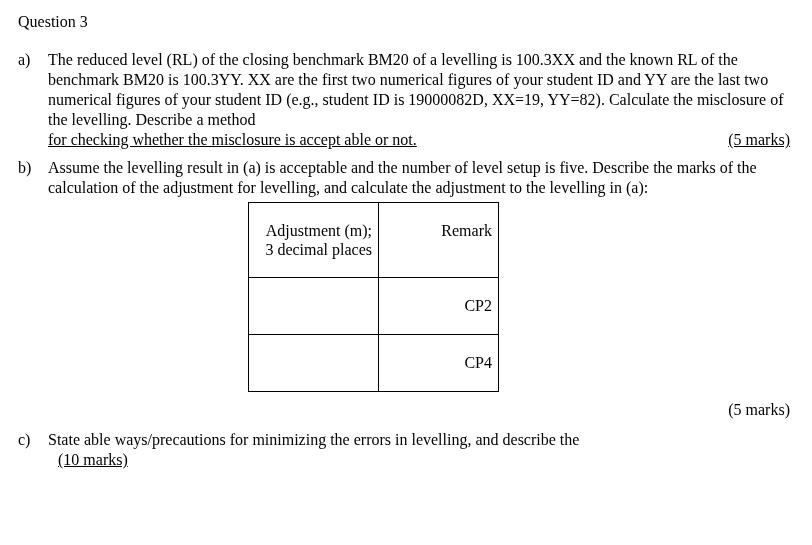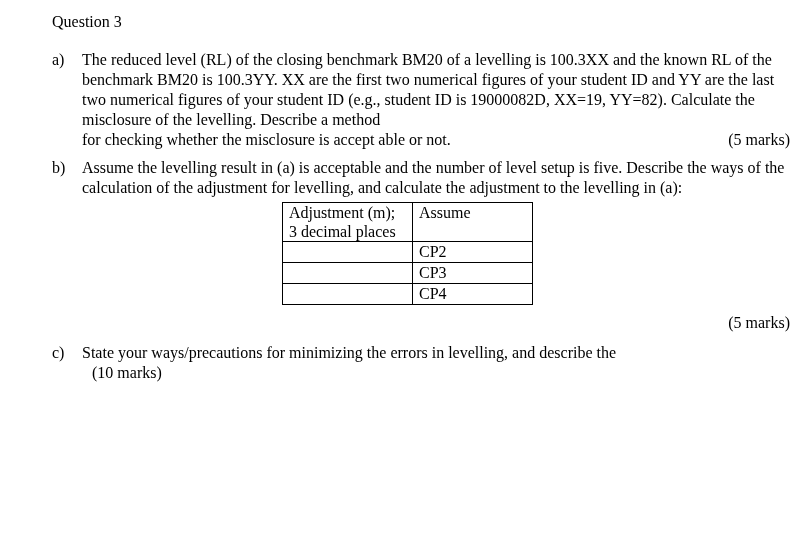--- a/index.html
+++ b/index.html
@@ -9,58 +9,58 @@
     height: 545px;
     background: #ffffff;
     font-family: "Times New Roman", Times, serif;
     font-size: 16px;
     color: #000000;
     line-height: 1.25;
   }
   .page {
     padding: 12px 22px 12px 18px;
     box-sizing: border-box;
-    margin-left: 34px;
   }
   .title {
     margin-bottom: 18px;
   }
   .part {
     display: flex;
     align-items: flex-start;
     margin-bottom: 8px;
   }
   .label {
     width: 30px;
     flex-shrink: 0;
   }
   .body {
     flex: 1;
   }
   .marks-line {
     display: flex;
     justify-content: space-between;
+    text-decoration: underline;
   }
   .marks {
     white-space: nowrap;
     padding-left: 10px;
   }
   .marks-standalone {
     text-align: right;
     margin: 6px 0 10px 0;
   }
   table {
     border-collapse: collapse;
     margin: 4px 0 0 200px;
   }
   th, td {
     border: 1px solid #000;
-    padding: 0 6px;
+    padding: 18px 6px;
     font-weight: normal;
-    text-align: left;
+    text-align: right;
     vertical-align: top;
     height: 20px;
     box-sizing: border-box;
   }
   .col-adj { width: 130px; }
   .col-rem { width: 120px; }
   .th-inner { line-height: 1.2; }
 </style>
 </head>
 <body>
@@ -76,55 +76,51 @@
       <div class="marks-line">
         <span>for checking whether the misclosure is accept able or not.</span>
         <span class="marks">(5 marks)</span>
       </div>
     </div>
   </div>
 
   <div class="part">
     <div class="label">b)</div>
     <div class="body">
-      <div>Assume the levelling result in (a) is acceptable and the number of level setup is five. Describe the ways of the calculation of the adjustment for levelling, and calculate the adjustment to the levelling in (a):</div>
+      <div>Assume the levelling result in (a) is acceptable and the number of level setup is five. Describe the marks of the calculation of the adjustment for levelling, and calculate the adjustment to the levelling in (a):</div>
 
       <table>
         <tbody>
             <tr>
           <th class="col-adj">
             <div class="th-inner">
               <span>Adjustment (m);</span><br>
               <span>3 decimal places</span>
             </div>
           </th>
-          <th class="col-rem">Assume</th>
+          <th class="col-rem">Remark</th>
         </tr>
         <tr>
           <td></td>
           <td>CP2</td>
-        </tr>
-        <tr>
-          <td></td>
-          <td>CP3</td>
         </tr>
         <tr>
           <td></td>
           <td>CP4</td>
         </tr>
       </tbody>
         </table>
     </div>
   </div>
 
   <div class="marks-standalone">(5 marks)</div>
 
   <div class="part">
     <div class="label">c)</div>
     <div class="body">
-      <span>State your ways/precautions for minimizing the errors in levelling, and describe the</span>
+      <span>State able ways/precautions for minimizing the errors in levelling, and describe the</span>
       <div class="marks-line">
         <span class="marks">(10 marks)</span>
       </div>
     </div>
   </div>
 
 </div>
 
 </body></html>

